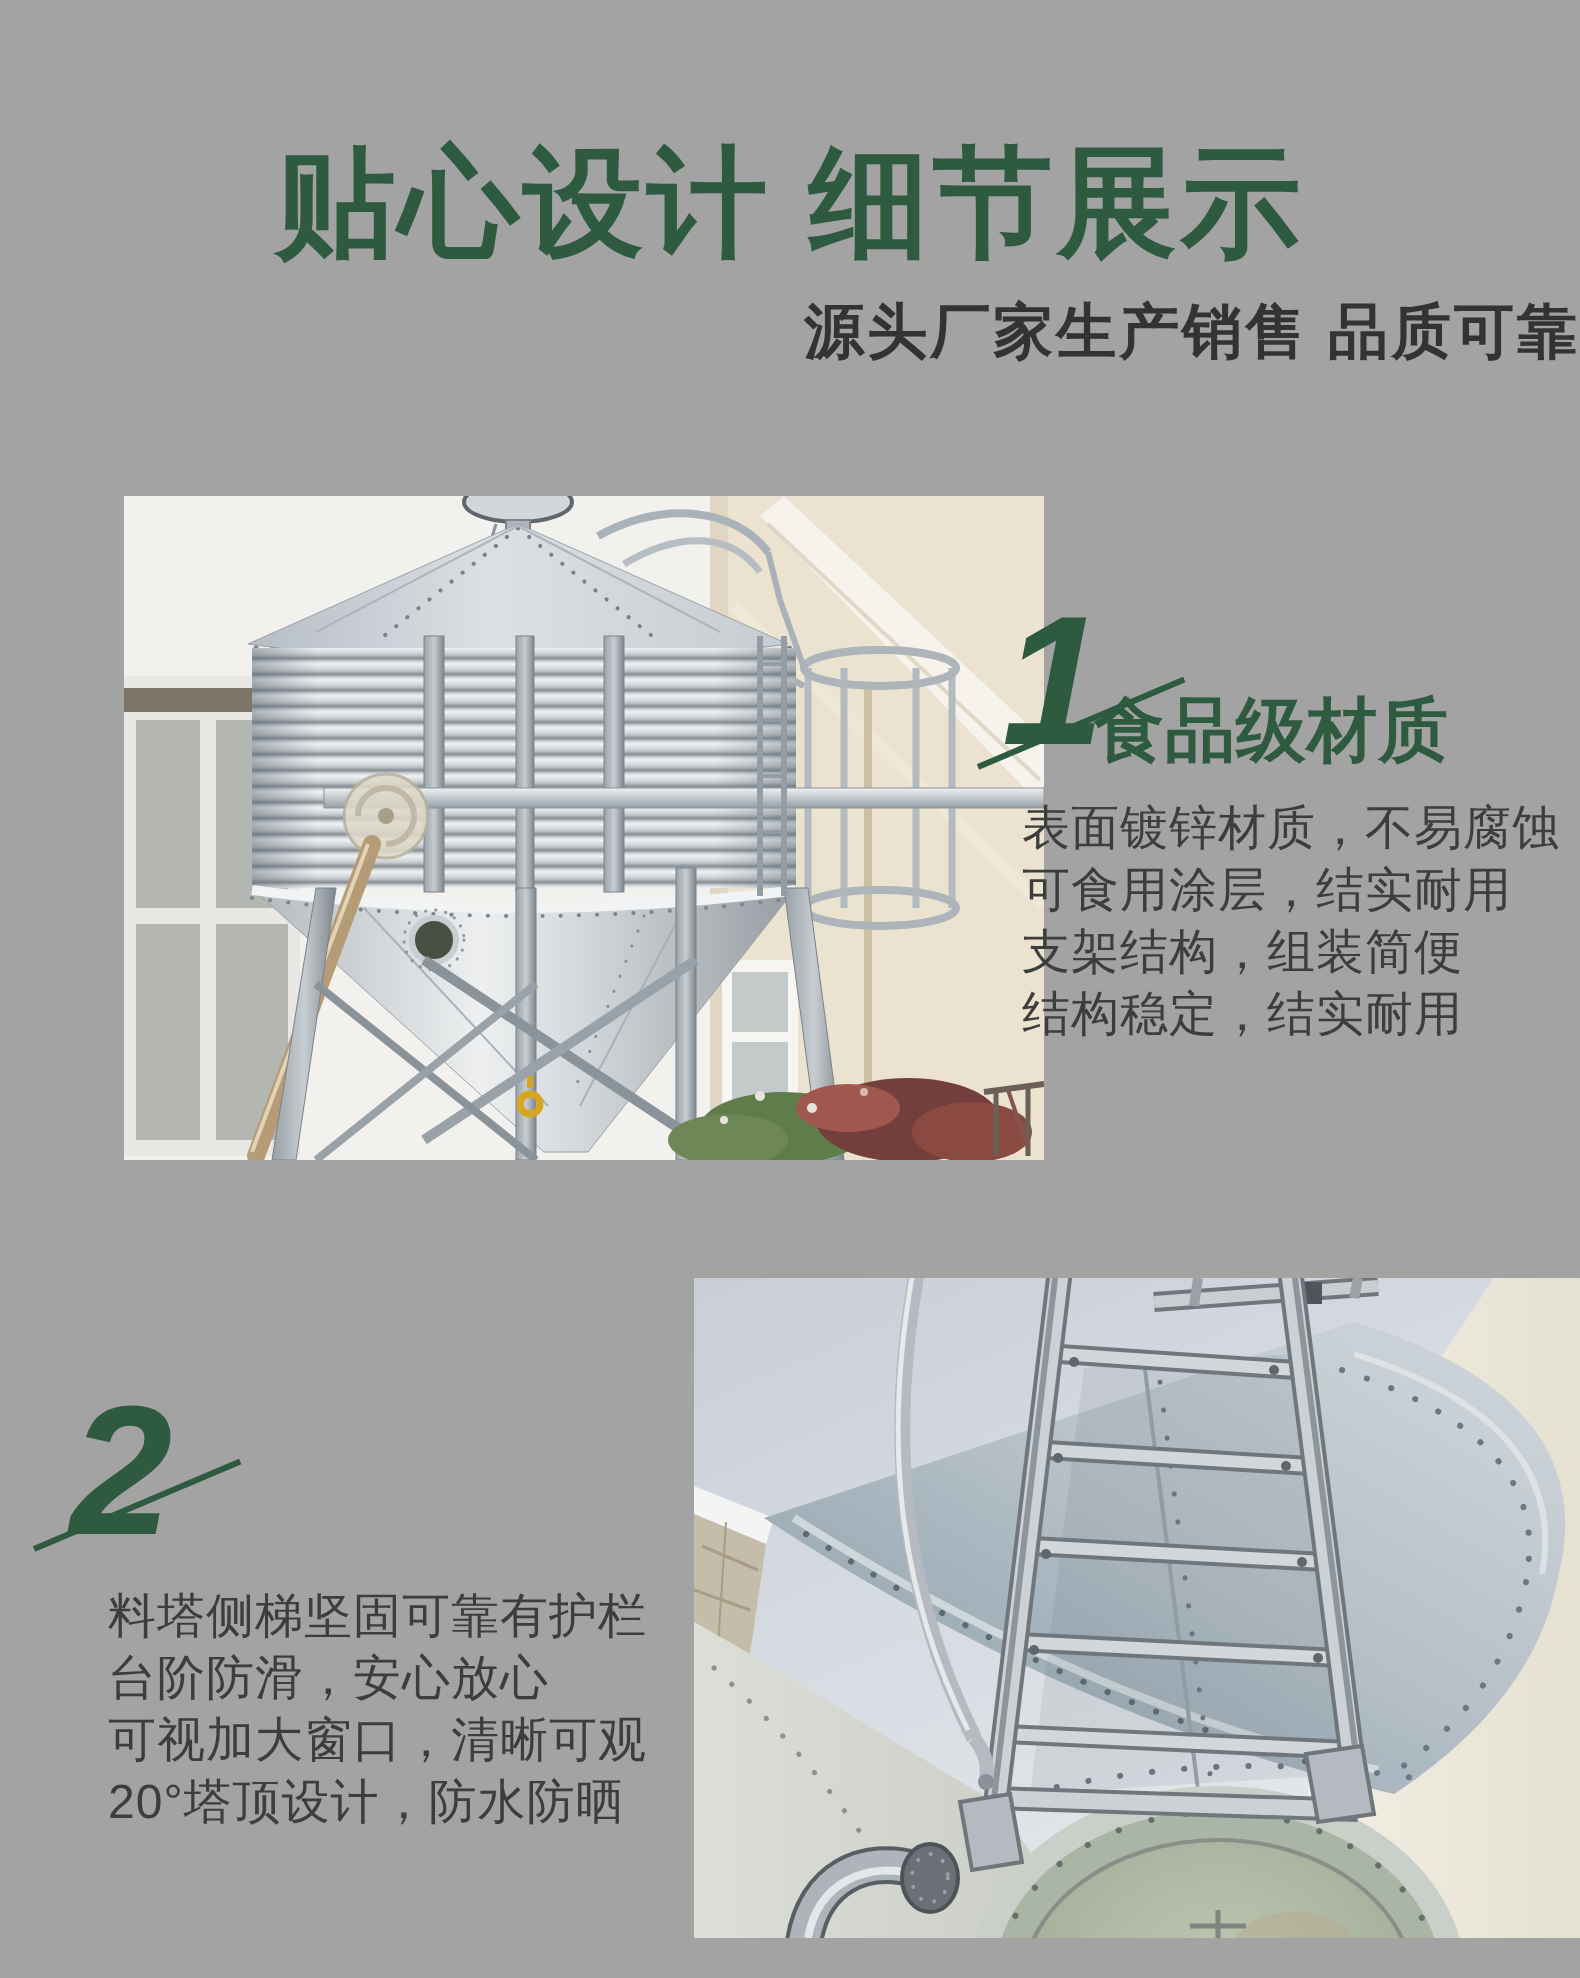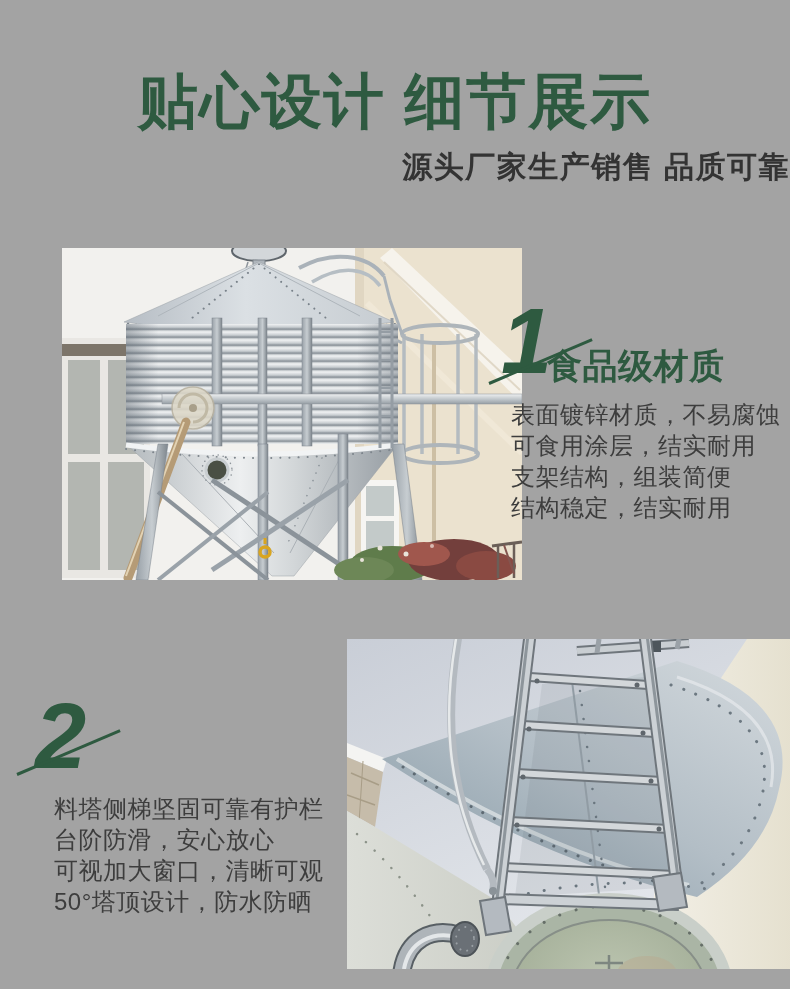--- a/index.html
+++ b/index.html
@@ -192,21 +192,21 @@
   </div>
 
   <section class="feature f2">
     <span class="fnum">2</span>
     <span class="fslash"></span>
   </section>
   <div class="fbody fbody2">
     <p>料塔侧梯坚固可靠有护栏</p>
     <p>台阶防滑，安心放心</p>
     <p>可视加大窗口，清晰可观</p>
-    <p>50°塔顶设计，防水防晒</p>
+    <p>20°塔顶设计，防水防晒</p>
   </div>
 
   <figure class="photo photo2">
     <svg width="456" height="330" viewBox="0 0 456 330" xmlns="http://www.w3.org/2000/svg">
       <defs>
         <linearGradient id="p2sky" x1="0" y1="0" x2="0.6" y2="1">
           <stop offset="0" stop-color="#c9ced7"></stop>
             <stop offset="1" stop-color="#e6e9ed"></stop>
         </linearGradient>
         <linearGradient id="p2wedge" x1="0" y1="1" x2="1" y2="0">

